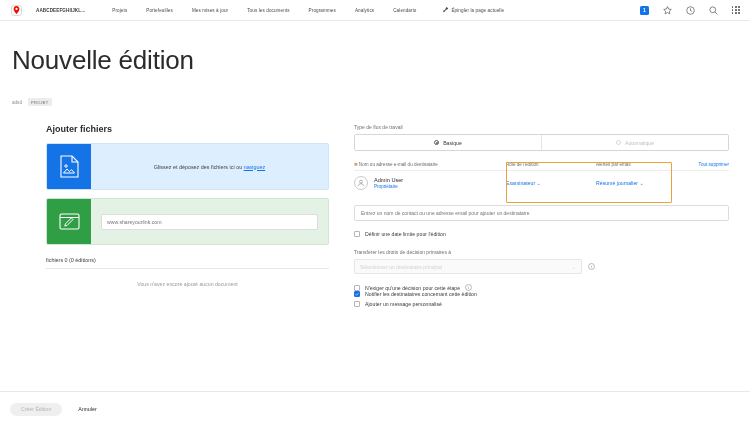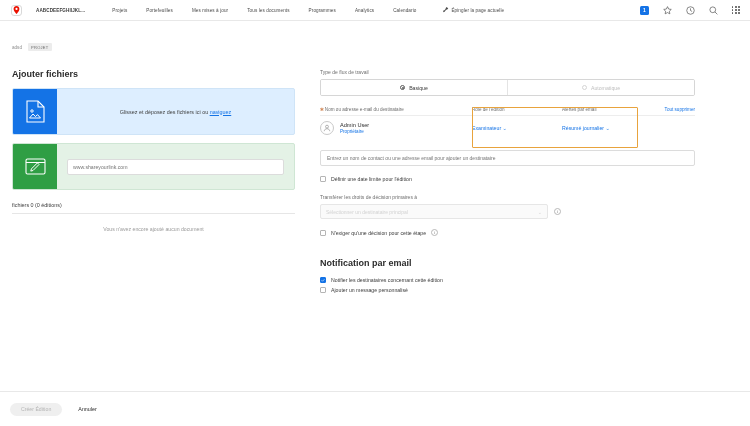--- a/index.html
+++ b/index.html
@@ -69,21 +69,21 @@
     letter-spacing:-0.2px;
   }
   .crumb-row { display:flex; align-items:center; gap:6px; margin:22px 0 0 2px; }
   .crumb-text { font-size:4.6px; color:#8e8e8e; }
   .crumb-badge {
     font-size:4px; color:#6b6b6b; background:#ececec;
     padding:1.5px 3px; border-radius:1px; letter-spacing:.3px;
   }
 
   .columns { display:flex; margin-top:18px; }
-  .col-left { width:285px; padding-left:2px; }
+  .col-left { width:285px; padding-left:2px;margin-left:34px; }
   .col-right { width:375px; margin-left:25px; }
 
   .sec-title { font-size:9px; font-weight:bold; color:#2c2c2c; margin-bottom:9px; }
 
   
   .dropzone {
     display:flex; height:47px;
     background:#ddeeff;
     border:1px solid #cfe4f7;
     border-radius:2px;
@@ -279,20 +279,21 @@
           <i></i>
           <i></i>
           <i></i>
         </span>
     </div>
   </div>
 </div>
 
 <div class="page">
 
+  <div class="page-title">Nouvelle édition</div>
 
   <div class="crumb-row">
     <span class="crumb-text">adsd</span>
     <span class="crumb-badge">PROJET</span>
   </div>
 
   <div class="columns">
 
     <div class="col-left">
       <div class="sec-title">Ajouter fichiers</div>
@@ -396,21 +397,20 @@
         </div>
         <span class="info-ico">i</span>
       </div>
 
       <div class="chk-row">
         <span class="chk"></span>
         <span class="chk-label">N'exiger qu'une décision pour cette étape</span>
         <span class="info-ico">i</span>
       </div>
 
-      <div class="notif-title">Notification par email</div>
 
       <div class="chk-row" style="margin-top:0">
         <span class="chk on">
           <svg width="4.5" height="4.5" viewBox="0 0 10 10">
               <path d="M1.5 5.2l2.2 2.2L8.5 2.6" fill="none" stroke="#fff" stroke-width="1.6"></path>
             </svg>
         </span>
         <span class="chk-label">Notifier les destinataires concernant cette édition</span>
       </div>
 

